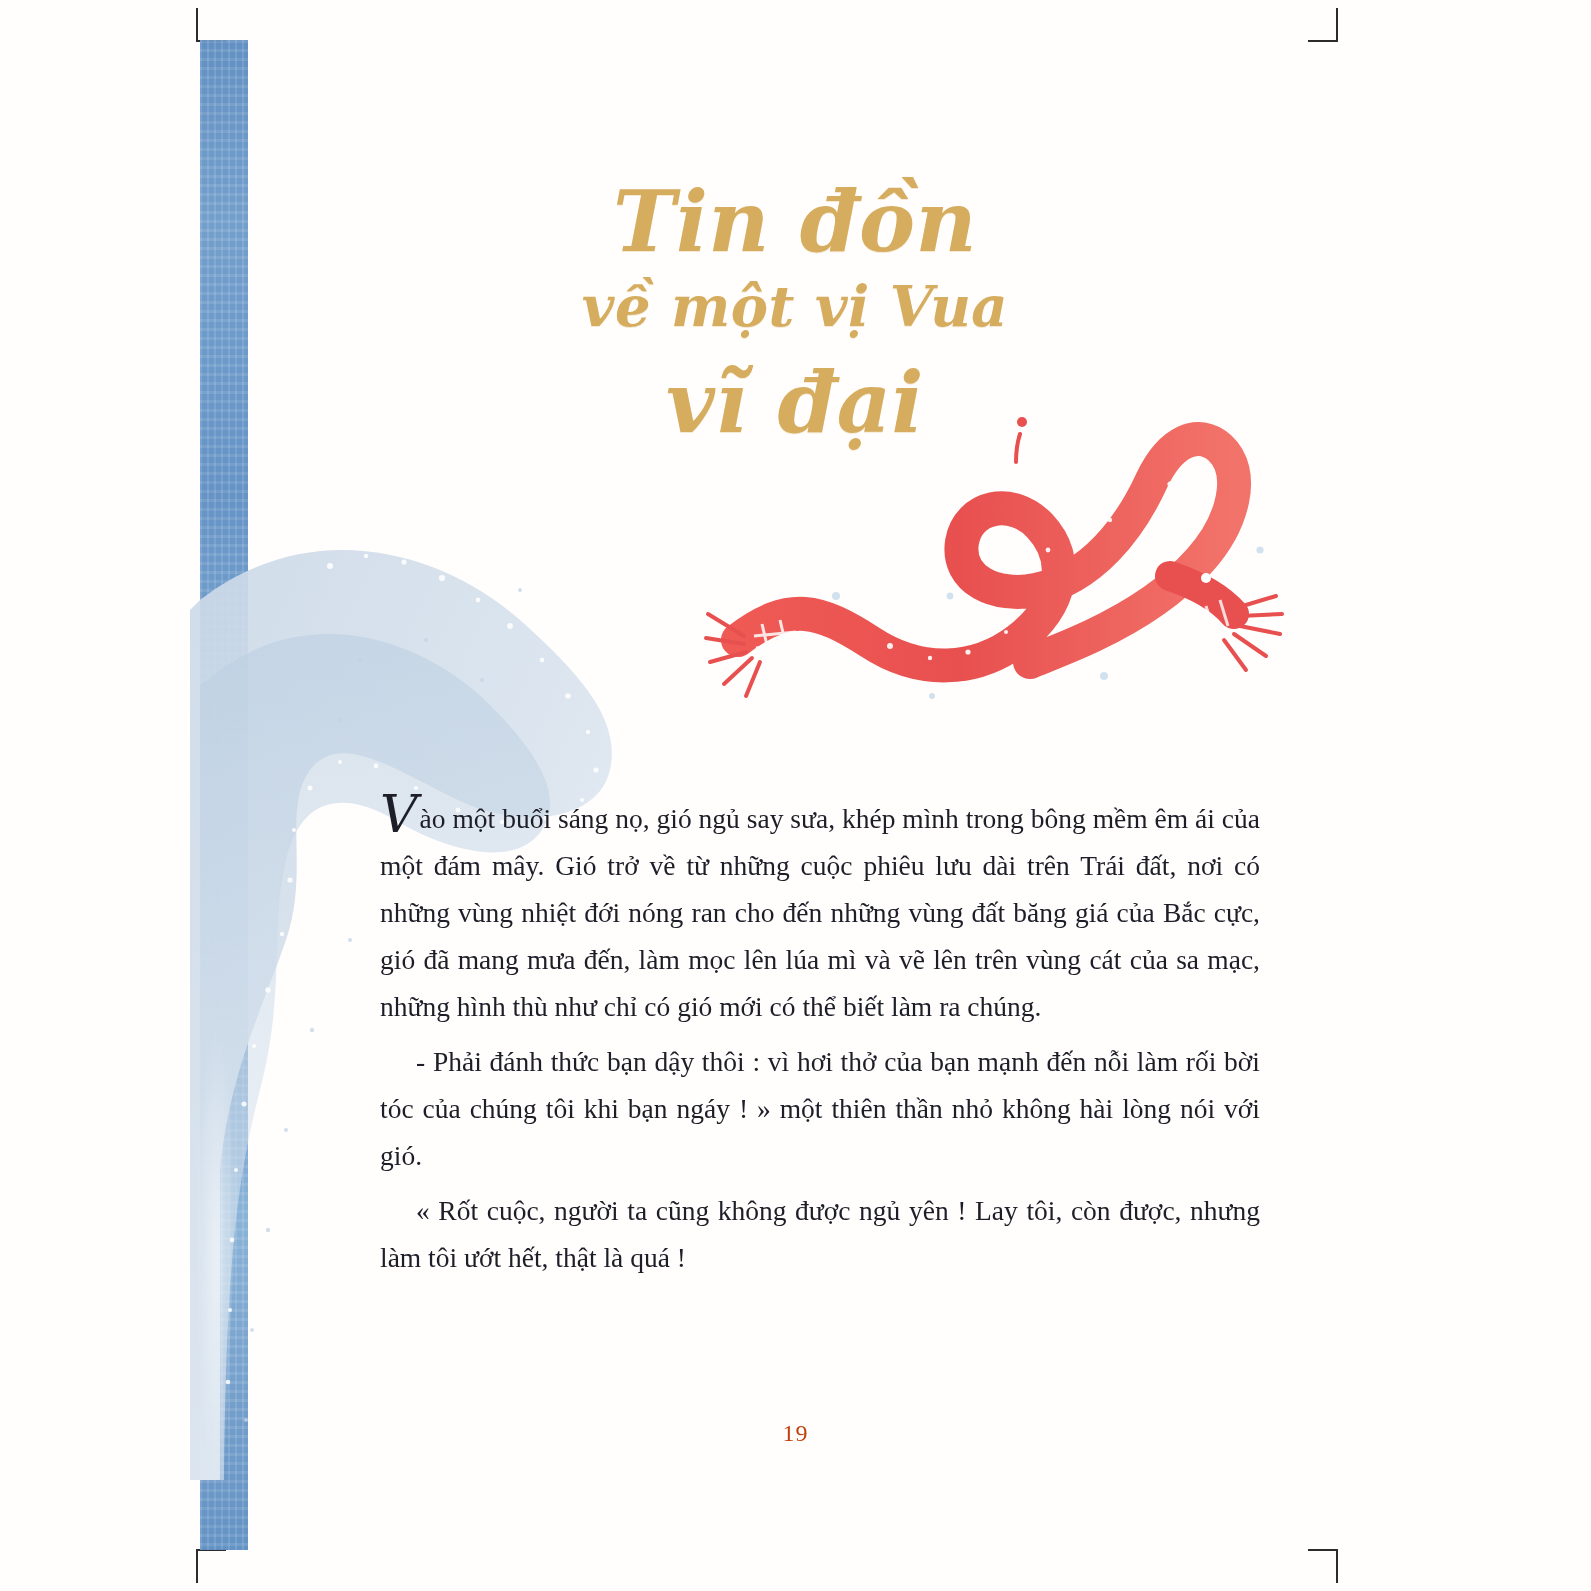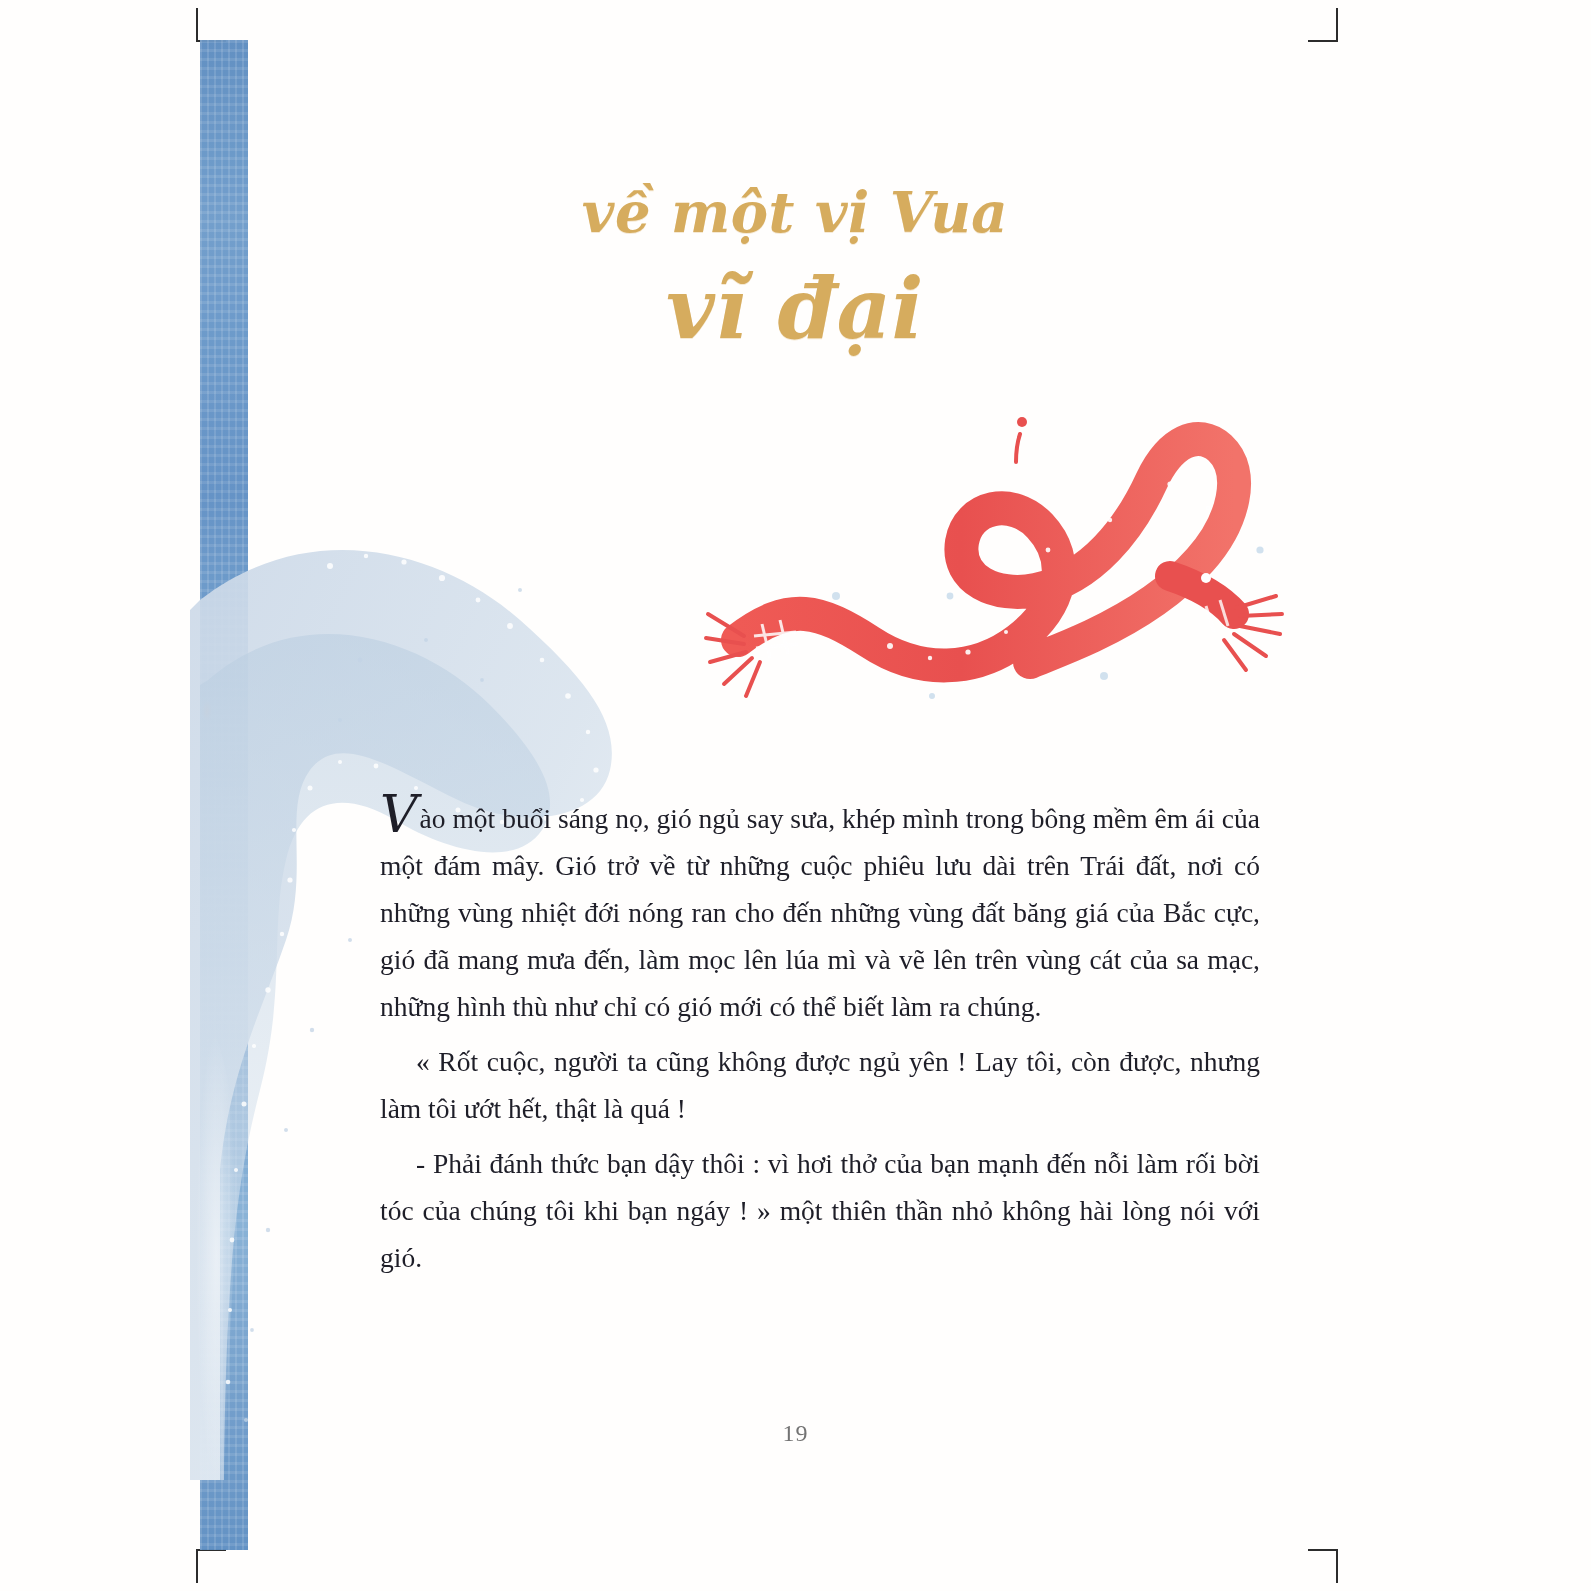--- a/index.html
+++ b/index.html
@@ -133,21 +133,21 @@
     color: #1e1e28;
     vertical-align: -4px;
     padding-right: 2px;
   }
 
   .folio {
     position: absolute;
     left: 0; right: 0;
     top: 1420px;
     text-align: center;
-    color: #737373;
+    color: #c2410c;
     font-family: "Liberation Serif", serif;
     font-size: 24px;
     letter-spacing: 1px;
   }
 </style>
 </head>
 <body>
 
 <div class="page">
 
@@ -233,20 +233,21 @@
           <circle cx="62" cy="860" r="1.9"></circle>
         <circle cx="56" cy="950" r="2.1"></circle>
           <circle cx="330" cy="120" r="2"></circle>
       </g>
 
       <path d="M24,560 C60,660 44,760 40,870 C37,940 36,980 36,1010 L6,1010 L6,600 Z" fill="url(#spray)" opacity=".5"></path>
     </svg>
   </div>
 
   <div class="title">
+    <span class="l1">Tin đồn</span>
     <span class="l2">về một vị Vua</span>
     <span class="l3">vĩ đại</span>
   </div>
 
   <div class="fish">
     <svg width="620" height="330" viewBox="0 0 620 330" xmlns="http://www.w3.org/2000/svg">
       <defs>
         <linearGradient id="fishRed" x1="0" y1="0" x2="1" y2="0">
           <stop offset="0%" stop-color="#ef5a55"></stop>
           <stop offset="45%" stop-color="#e8504f"></stop>
@@ -315,19 +316,19 @@
           <circle cx="250" cy="196" r="3.4"></circle>
         <circle cx="404" cy="276" r="4"></circle>
           <circle cx="560" cy="150" r="3.6"></circle>
         <circle cx="232" cy="296" r="3"></circle>
       </g>
     </svg>
   </div>
 
   <div class="body-col">
     <p class="dropcap-para"><span class="dropcap">V</span><span>ào một buổi sáng nọ, gió ngủ say sưa, khép mình trong bông mềm êm ái của một đám mây. Gió trở về từ những cuộc phiêu lưu dài trên Trái đất, nơi có những vùng nhiệt đới nóng ran cho đến những vùng đất băng giá của Bắc cực, gió đã mang mưa đến, làm mọc lên lúa mì và vẽ lên trên vùng cát của sa mạc, những hình thù như chỉ có gió mới có thể biết làm ra chúng.</span></p>
+    <p>- Phải đánh thức bạn dậy thôi : vì hơi thở của bạn mạnh đến nỗi làm rối bời tóc của chúng tôi khi bạn ngáy ! » một thiên thần nhỏ không hài lòng nói với gió.</p>
     <p>« Rốt cuộc, người ta cũng không được ngủ yên ! Lay tôi, còn được, nhưng làm tôi ướt hết, thật là quá !</p>
-    <p>- Phải đánh thức bạn dậy thôi : vì hơi thở của bạn mạnh đến nỗi làm rối bời tóc của chúng tôi khi bạn ngáy ! » một thiên thần nhỏ không hài lòng nói với gió.</p>
   </div>
 
   <div class="folio">19</div>
 
 </div>
 
 </body></html>

